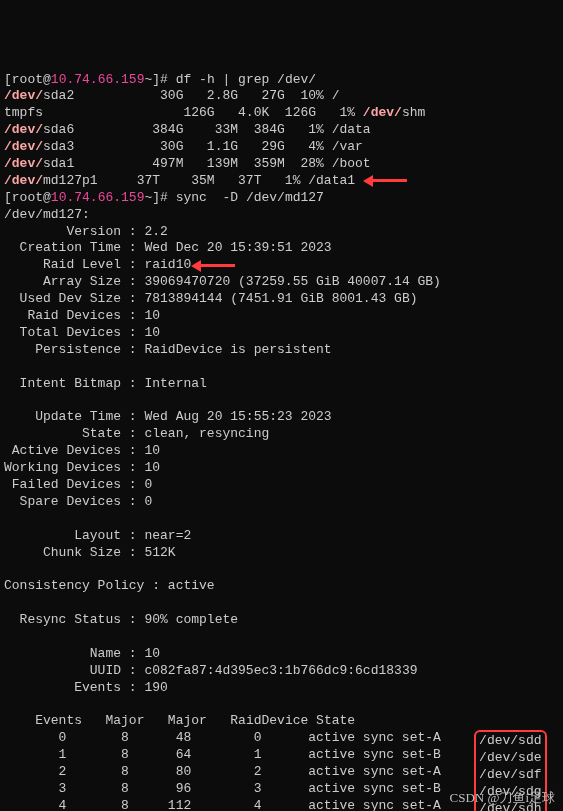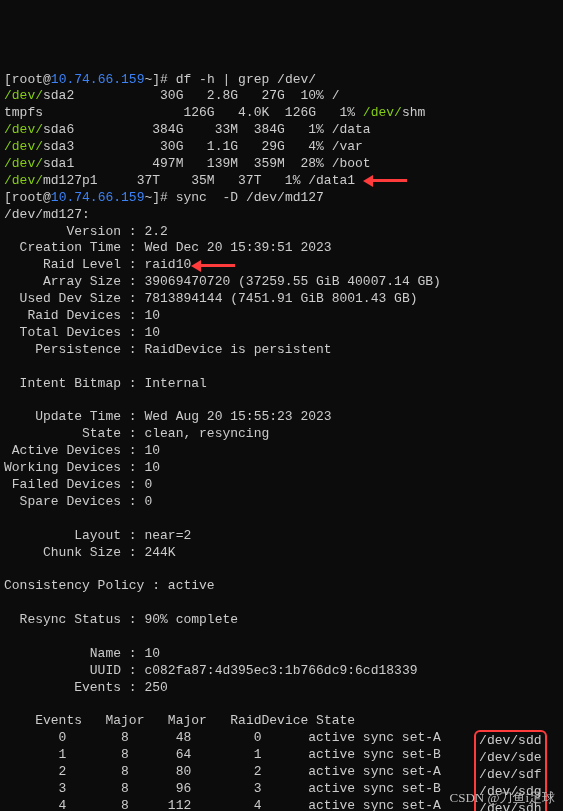--- a/index.html
+++ b/index.html
@@ -7,22 +7,22 @@
     padding: 4px;
     background: #0c0c0c;
     color: #cccccc;
     font-family: "Consolas", "Courier New", monospace;
     font-size: 13px;
     line-height: 1.3;
     width: 563px;
     box-sizing: border-box;
     white-space: pre;
   }
-  .red { color: #84cc16; }
-  .green { color: #3b82f6; }
+  .red { color: #fca5a5; font-weight: bold; }
+  .green { color: #ec4899; }
   .box {
     border: 2px solid #ff3b3b;
     border-radius: 6px;
     padding: 1px 3px;
     display: inline-block;
     margin-left: 2px;
   }
   .arrow {
     position: relative;
     display: inline-block;
@@ -84,29 +84,29 @@
   Intent Bitmap : <span>Internal</span>
 
     Update Time : <span>Wed Aug 20 15:55:23 2023</span>
           State : <span>clean, resyncing</span>
  Active Devices : <span>10</span>
 Working Devices : <span>10</span>
  Failed Devices : <span>0</span>
   Spare Devices : <span>0</span>
 
          Layout : <span>near=2</span>
-     Chunk Size : <span>244K</span>
+     Chunk Size : <span>512K</span>
 
 Consistency Policy : <span>active</span>
 
   Resync Status : <span>90% complete</span>
 
            Name : <span>10</span>
            UUID : <span>c082fa87:4d395ec3:1b766dc9:6cd18339</span>
-         Events : <span>250</span>
+         Events : <span>190</span>
 
     <span>Events</span>   <span>Major</span>   <span>Major</span>   <span>RaidDevice</span> <span>State</span>
 <span class="devcol" id="dev-rows">       0       8      48        0      active sync set-A    
        1       8      64        1      active sync set-B    
        2       8      80        2      active sync set-A    
        3       8      96        3      active sync set-B    
        4       8     112        4      active sync set-A    
        5       8     128        5      active sync set-B    
        6       8     144        6      active sync set-A    
        7       8     160        7      active sync set-B    

